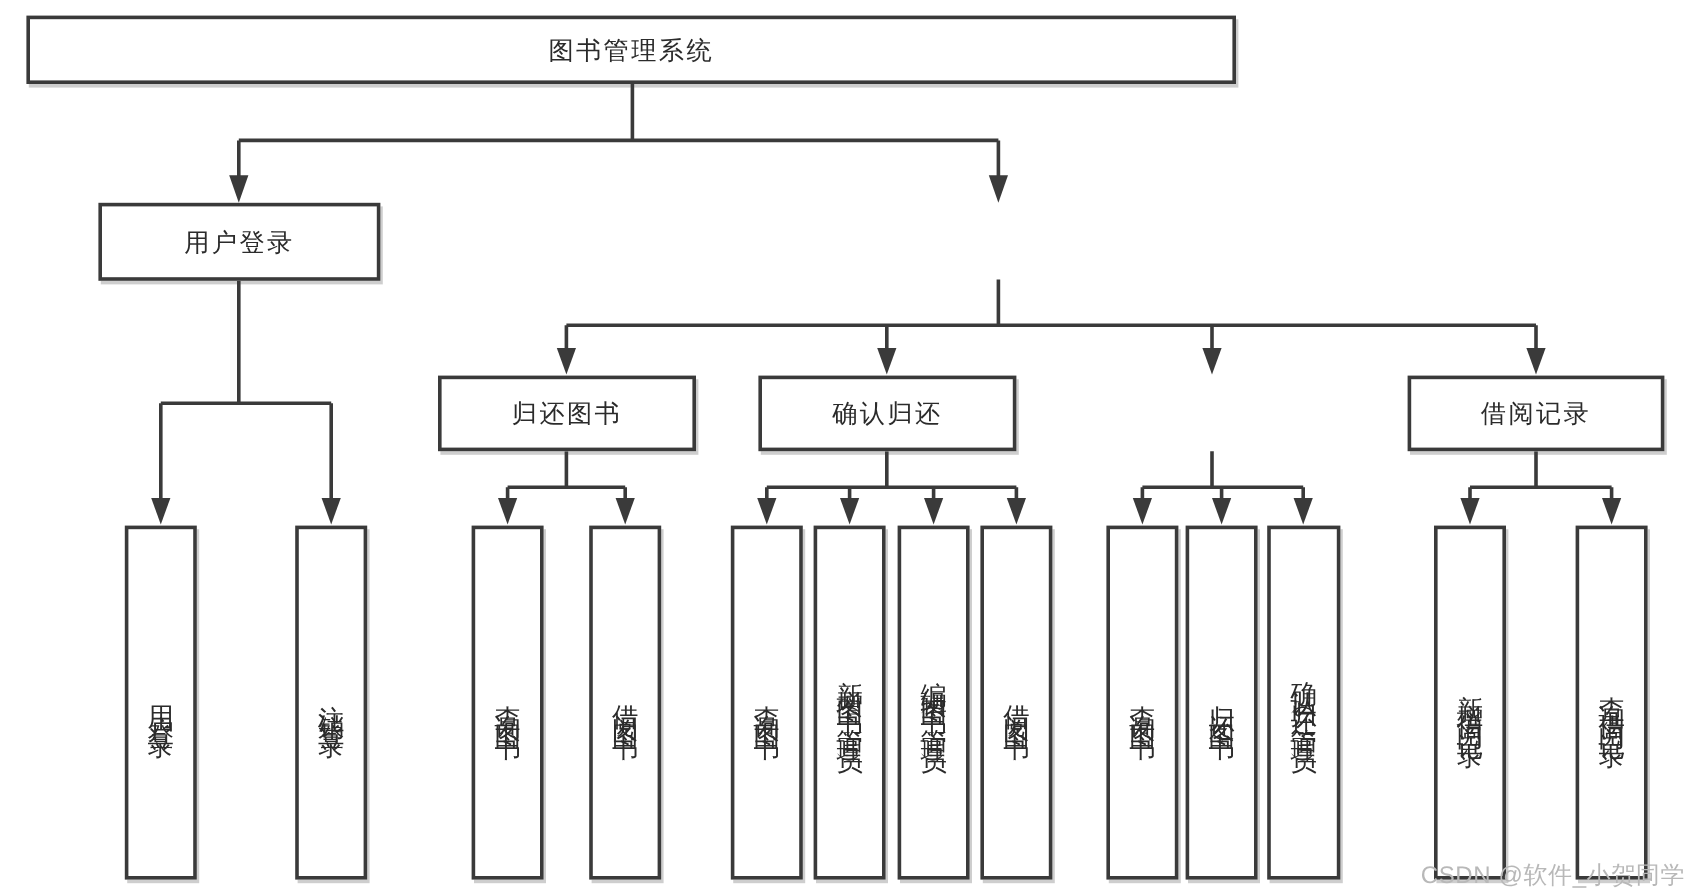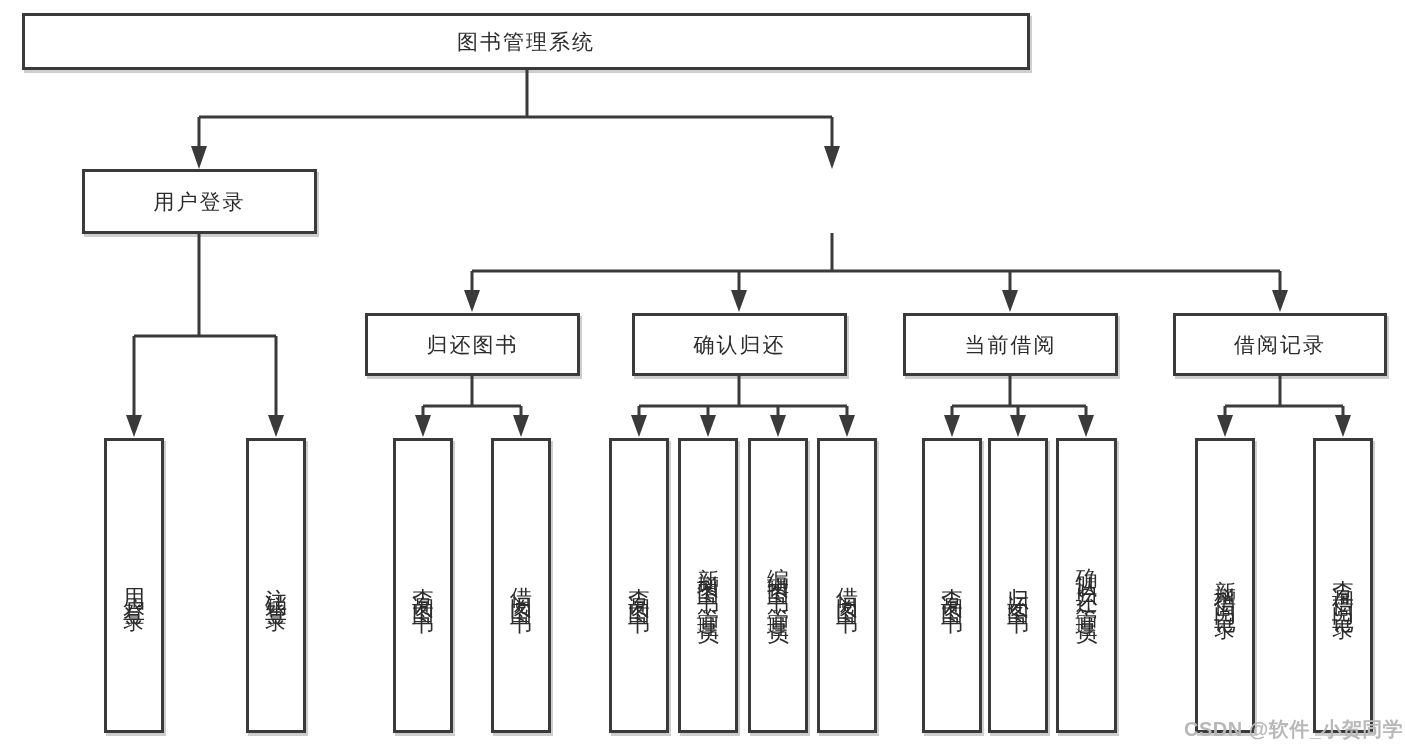--- a/index.html
+++ b/index.html
@@ -45,21 +45,20 @@
   }
   .watermark {
     position: absolute;
     left: 1184px;
     top: 716px;
     font-size: 20px;
     letter-spacing: 0.5px;
     color: #b8b8b8;
     white-space: nowrap;
     z-index: 5;
-    font-weight: bold;
   }
 </style>
 </head>
 <body>
 
 <div class="canvas">
 
   <svg class="wires" viewBox="0 0 1405 747" xmlns="http://www.w3.org/2000/svg">
     <g stroke="#3a3a3a" stroke-width="3" fill="none">
 
@@ -110,23 +109,20 @@
   <div class="node h" style="left:82px; top:169px; width:235px; height:65px">
     <span>用户登录</span>
   </div>
 
   <div class="node h" style="left:365px; top:313px; width:215px; height:63px">
     <span>归还图书</span>
   </div>
   <div class="node h" style="left:632px; top:313px; width:215px; height:63px">
     <span>确认归还</span>
   </div>
-  <div class="node h" style="left:903px; top:313px; width:215px; height:63px">
-    <span>当前借阅</span>
-  </div>
   <div class="node h" style="left:1173px; top:313px; width:214px; height:63px">
     <span>借阅记录</span>
   </div>
 
   <div class="node v" style="left:104px; top:438px; width:60px; height:295px">
     <span>用户登录</span>
   </div>
   <div class="node v" style="left:246px; top:438px; width:60px; height:295px">
     <span>注销登录</span>
   </div>

